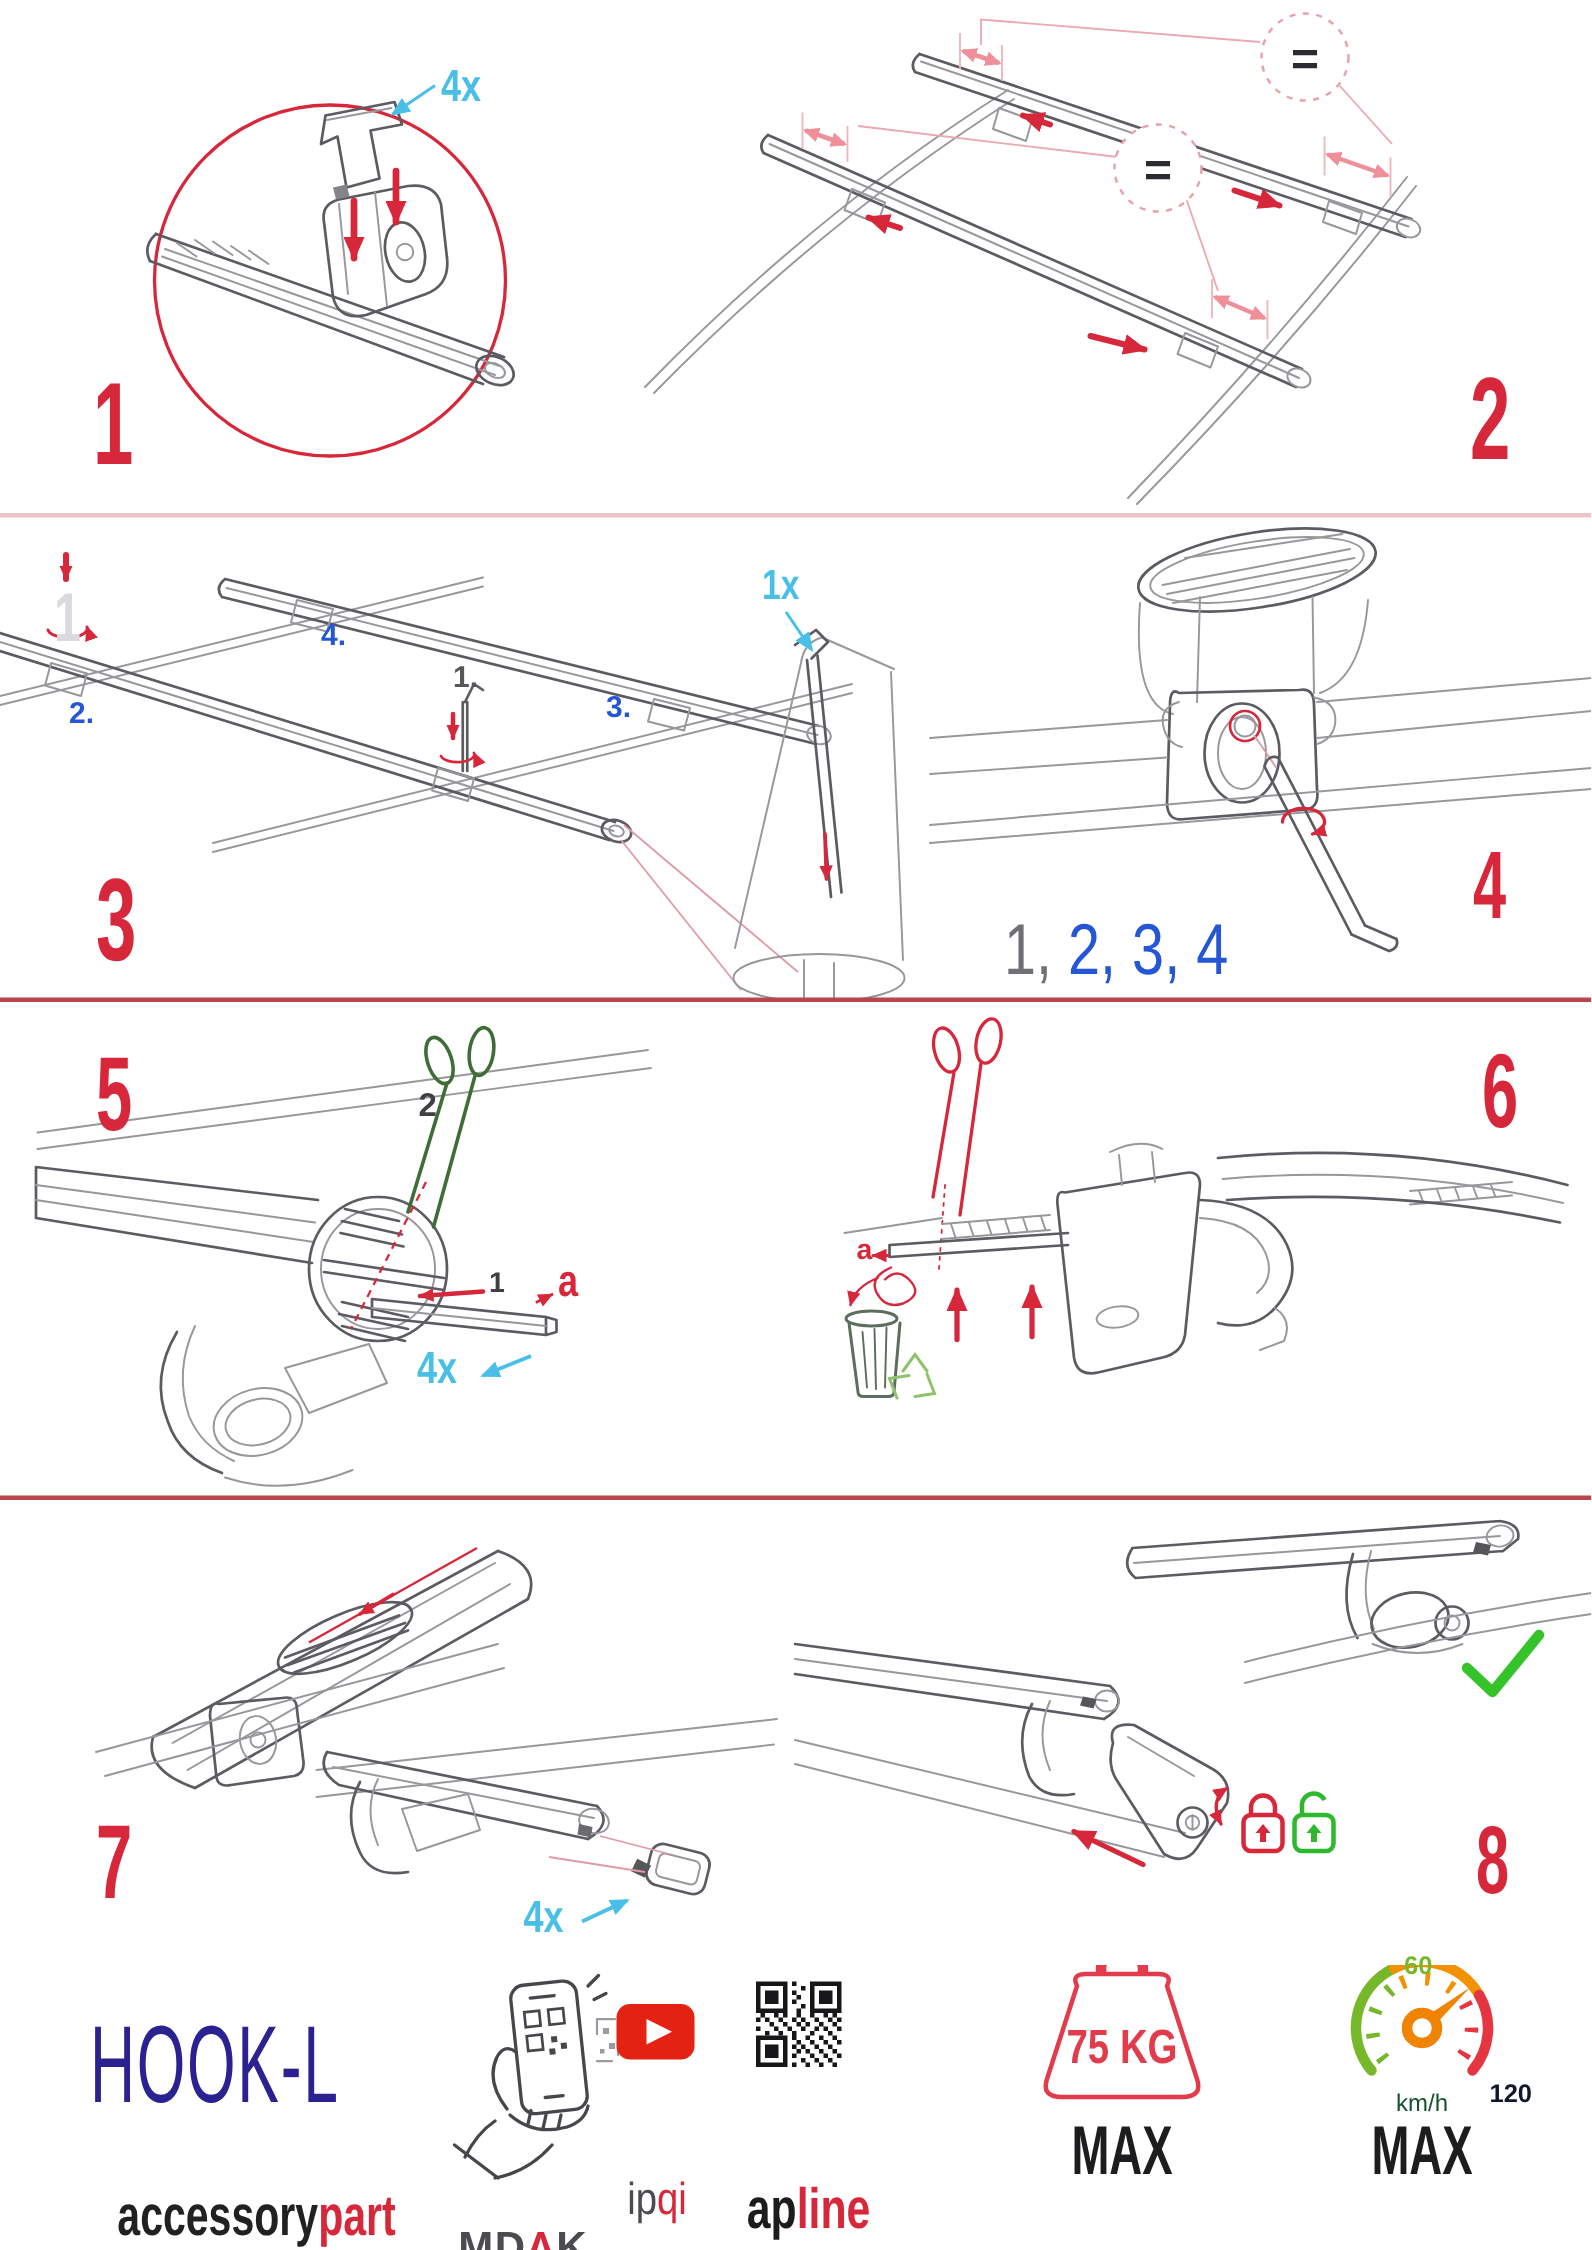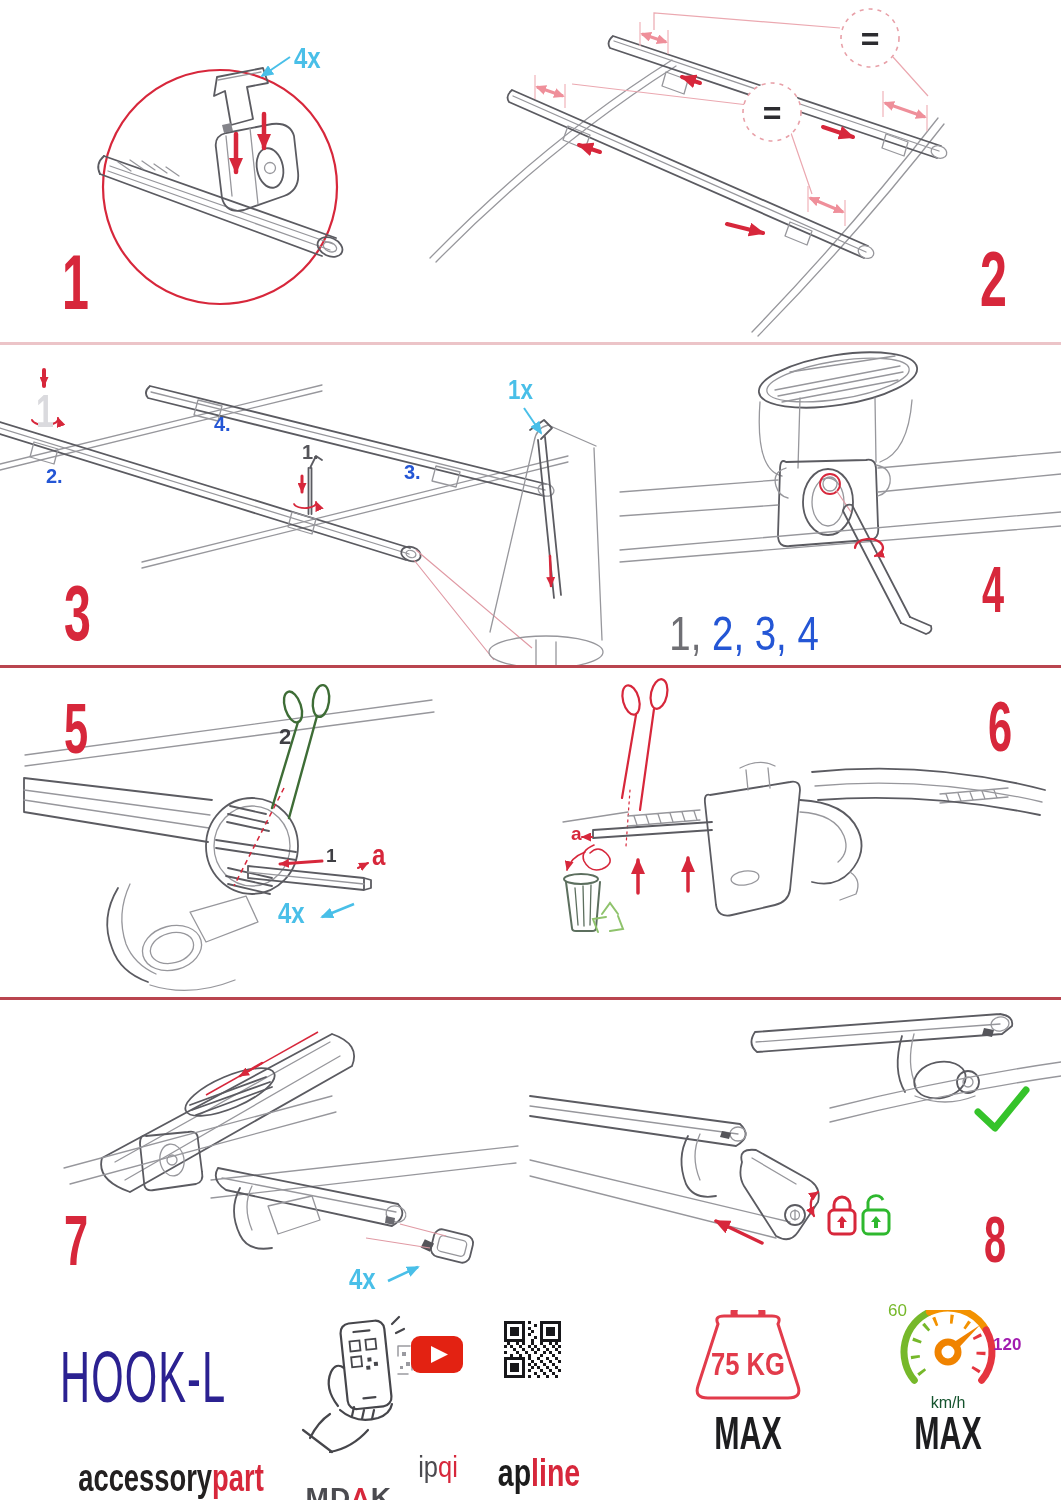--- a/index.html
+++ b/index.html
@@ -472,18 +472,18 @@
   <span style="color:#4b4b50">MD</span><span style="color:#d7273b">Λ</span><span style="color:#4b4b50">K</span>
 </span>
 <span class="t" style="left:404px;top:1422px;font-size:30px;transform:scaleX(.85)">
   <span style="color:#4b4b50">ip</span><span style="color:#d7273b">qi</span>
 </span>
 <span class="t" style="left:482px;top:1416px;font-size:38px;font-weight:700;transform:scaleX(.75)">
   <span style="color:#1c1c1c">ap</span><span style="color:#d7273b">line</span>
 </span>
 <span class="t ctr" style="left:692px;top:1348px;width:112px;font-size:32px;font-weight:700;color:#e23b4b;transform:scaleX(.8)">75 KG</span>
 <span class="t ctr" style="left:690px;top:1410px;width:116px;font-size:46px;font-weight:700;color:#1d1d1f;transform:scaleX(.66)">MAX</span>
-<span class="t" style="left:888px;top:1302px;font-size:17px;font-weight:400;color:#76b82a">60</span>
-<span class="t" style="left:993px;top:1336px;font-size:17px;font-weight:700;color:#a21caf">120</span>
+<span class="t" style="left:936px;top:1302px;font-size:17px;font-weight:700;color:#76b82a">60</span>
+<span class="t" style="left:993px;top:1387px;font-size:17px;font-weight:700;color:#0f172a">120</span>
 <span class="t ctr" style="left:908px;top:1395px;width:80px;font-size:16px;color:#14532d">km/h</span>
 <span class="t ctr" style="left:890px;top:1410px;width:116px;font-size:46px;font-weight:700;color:#1d1d1f;transform:scaleX(.66)">MAX</span>
 
 </div>
 
 </body></html>

